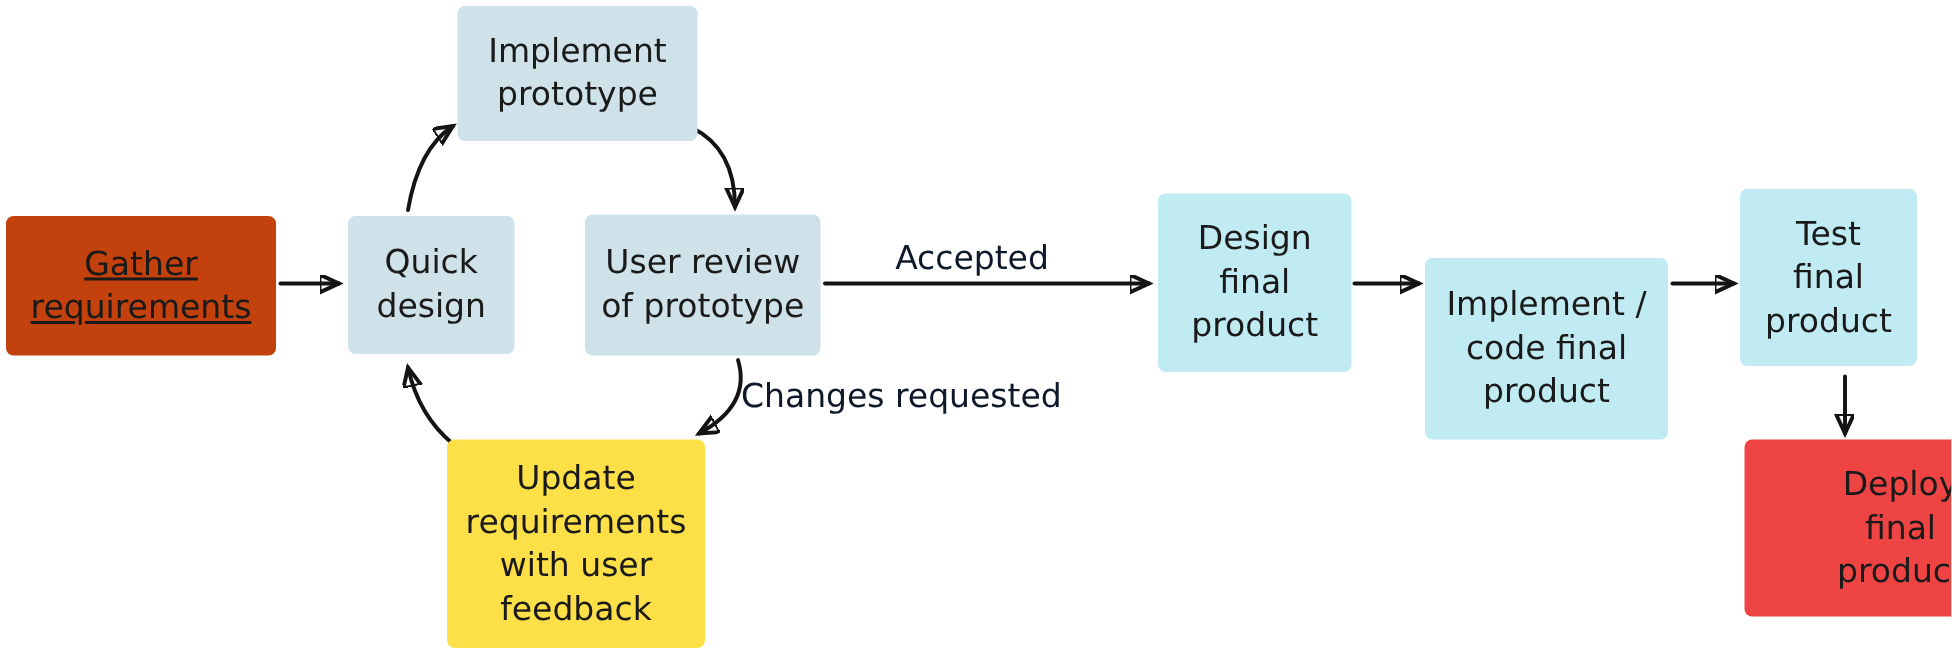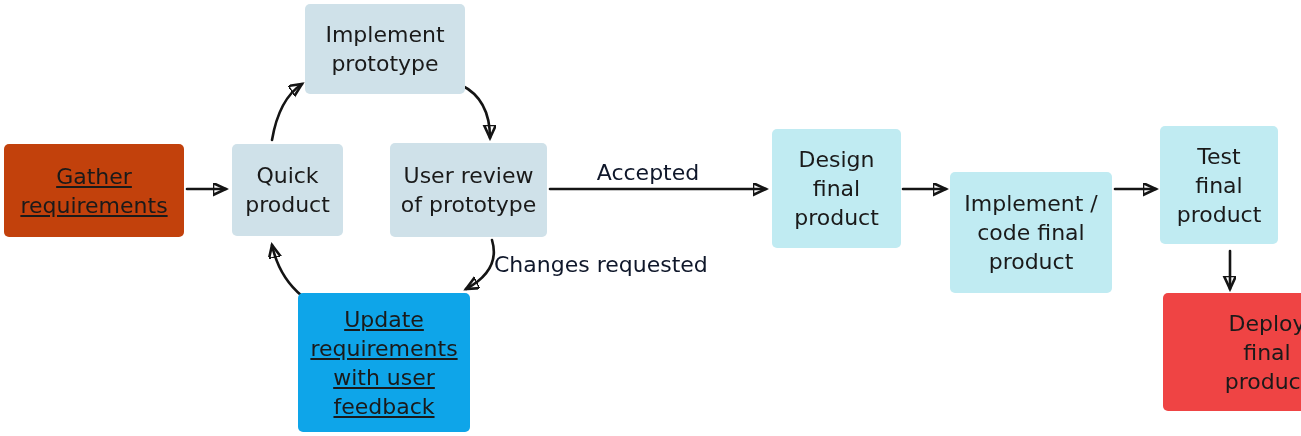--- a/index.html
+++ b/index.html
@@ -81,26 +81,26 @@
     <path d="M 302,296 Q 279,277 272,245" marker-end="url(#ah)"></path>
     <path d="M 550,189 L 766,189" marker-end="url(#ah)"></path>
     <path d="M 903,189 L 946,189" marker-end="url(#ah)"></path>
     <path d="M 1115,189 L 1156,189" marker-end="url(#ah)"></path>
     <path d="M 1230,251 L 1230,289" marker-end="url(#ah)"></path>
   </svg>
 
   <div class="node" id="node-gather" style="background: #c2410c; text-decoration: underline;">Gather
 requirements</div>
   <div class="node" id="node-quick" style="background: rgb(207, 225, 233);">Quick
-product</div>
+design</div>
   <div class="node" id="node-impl-proto" style="background: rgb(207, 225, 233);">Implement
 prototype</div>
   <div class="node" id="node-user-review" style="background: rgb(207, 225, 233);">User review
 of prototype</div>
-  <div class="node" id="node-update-req" style="background: #0ea5e9; text-decoration: underline;">Update
+  <div class="node" id="node-update-req" style="background: #fde047;">Update
 requirements
 with user
 feedback</div>
   <div class="node" id="node-design-final" style="background: rgb(192, 235, 242);">Design
 final
 product</div>
   <div class="node" id="node-code-final" style="background: rgb(192, 235, 242); margin-top: 44px;">Implement /
 code final
 product</div>
   <div class="node" id="node-test-final" style="background: rgb(192, 235, 242);">Test

